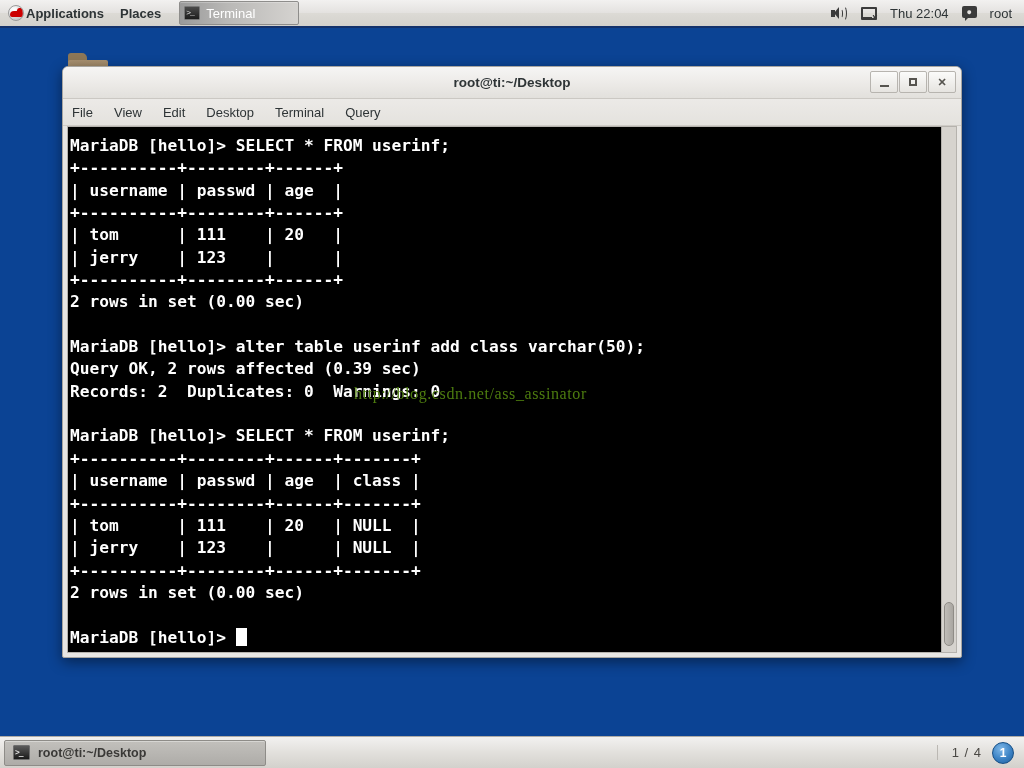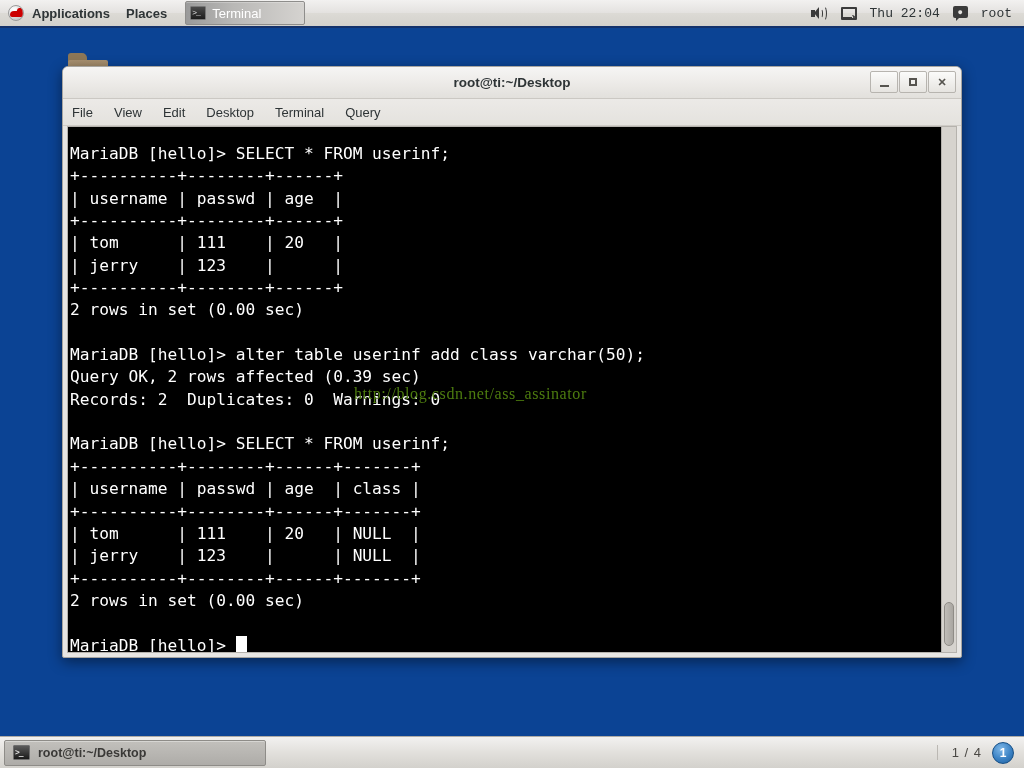--- a/index.html
+++ b/index.html
@@ -11,21 +11,21 @@
 
   
   #top-panel{
     position:absolute; top:0; left:0; width:1024px; height:28px;
     background:linear-gradient(to bottom,#f2f1f0 0%,#e4e2e0 48%,#dcdad5 52%,#d3d1cc 100%);
     border-bottom:2px solid #13316b;
     display:flex; align-items:center;
     font-size:13px; color:#2e3436;
   }
   .panel-menu{
-    display:flex; align-items:center; gap:8px;
+    display:flex; align-items:center; gap:2px;
     padding:0 8px; height:26px; font-weight:bold; cursor:default;
   }
   .rh-logo{
     width:16px; height:16px; border-radius:50%;
     background:radial-gradient(circle at 35% 32%, #ffffff 0%, #f4f4f4 26%, #d8d8d8 52%, #b4b4b4 100%);
     position:relative; overflow:hidden; flex:none;
     border:1px solid #9a9a9a;
   }
   .rh-logo::before{
     content:""; position:absolute; left:1px; top:5px; width:13px; height:6px;
@@ -81,21 +81,21 @@
     background:#3b3b3b; border-radius:2px;
   }
   .ico-user::after{
     content:""; position:absolute; left:3px; bottom:-1px; width:0; height:0;
     border-style:solid; border-width:4px 4px 0 0; border-color:#3b3b3b transparent transparent transparent;
   }
   .ico-user .u-glyph{
     position:absolute; left:0; top:0; width:15px; height:12px;
     color:#e6e4e1; font-size:9px; line-height:12px; text-align:center; z-index:2;
   }
-  .tray-text{ color:#2e3436;font-family:Liberation Mono, monospace; }
+  .tray-text{ color:#2e3436; }
 
   
   #desktop-folder{
     position:absolute; left:62px; top:40px; width:48px; height:44px;
   }
   .folder-shape{
     position:absolute; left:6px; top:20px; width:40px; height:26px;
     background:linear-gradient(to bottom,#a89070,#8d7757); border-radius:2px;
   }
   .folder-tab{
@@ -143,24 +143,24 @@
     font-size:13px; color:#2e3436; padding:3px 9px; border-radius:2px; cursor:default;
   }
   #terminal-body{
     flex:1; position:relative; display:flex;
     background:#000; margin:0 4px 4px 4px;
     border:1px solid #b5b2ad;
     overflow:hidden;
   }
   #terminal-screen{
     flex:1; position:relative;
-    padding:16px 0 0 2px;
+    padding:8px 0 0 2px;
     font-family:"DejaVu Sans Mono", monospace;
     font-size:16.2px; line-height:22.35px;
-    color:#ffffff; font-weight:normal;
+    color:#ffffff; font-weight:bold;
     white-space:pre;
     letter-spacing:0px;
     overflow:hidden;
   }
   #terminal-screen .ln{ height:22.35px; }
   #watermark{
     position:absolute; left:286px; top:258px;
     font-family:"Liberation Serif", serif;
     font-size:16px; font-weight:normal; color:#4d7c0f;
     letter-spacing:.6px; white-space:pre; pointer-events:none;

